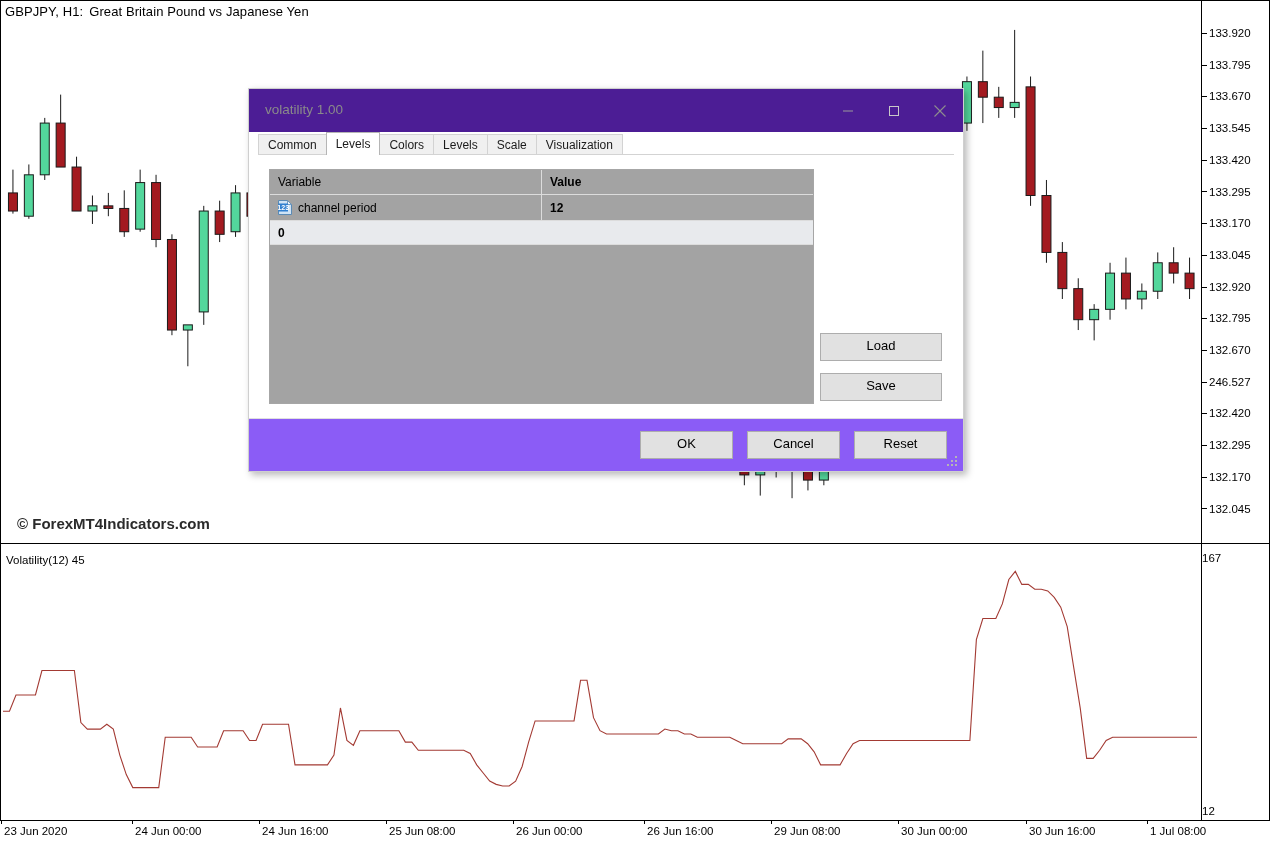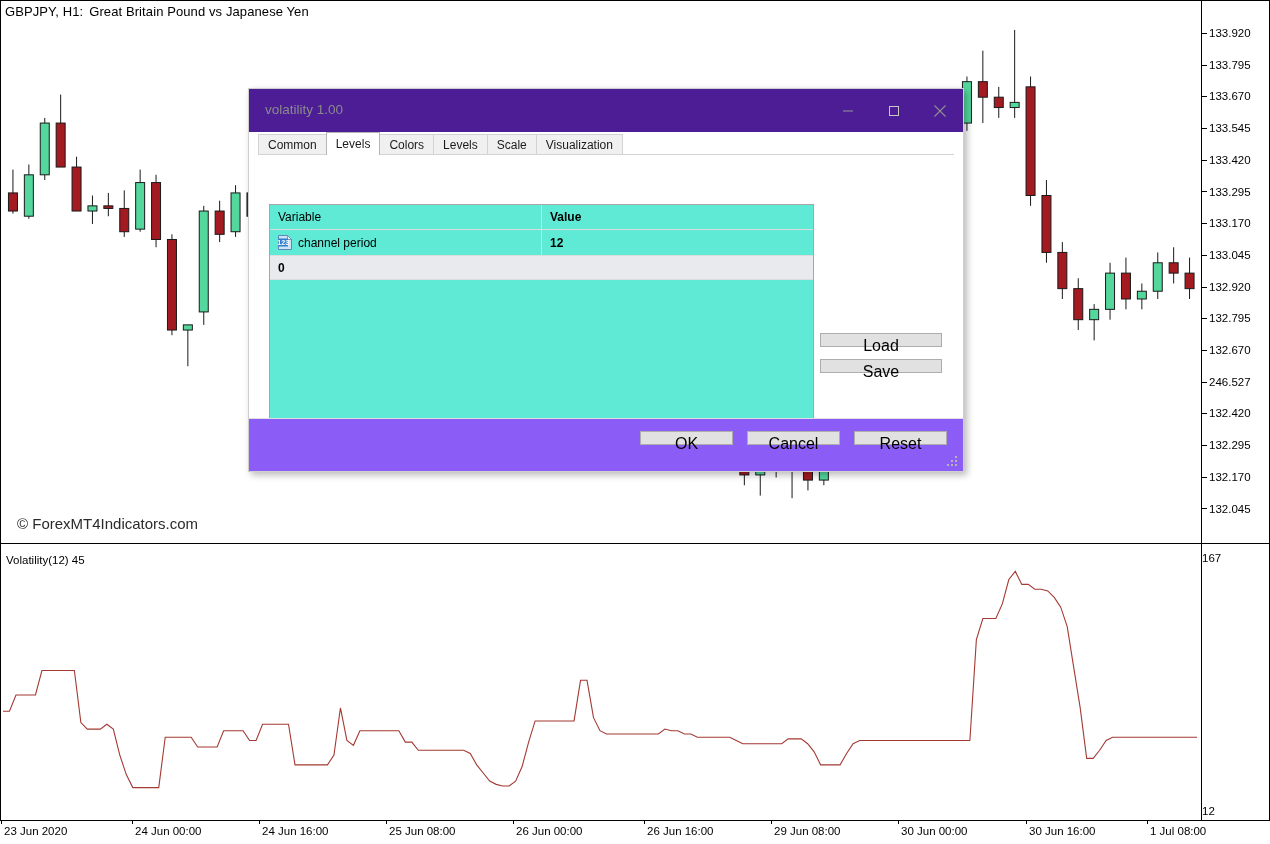--- a/index.html
+++ b/index.html
@@ -102,20 +102,21 @@
   }
 
   
   .watermark {
     position: absolute;
     left: 16px;
     top: 514px;
     font-size: 15px;
     color: #2b2b2b;
     white-space: nowrap;
+    font-weight: bold;
   }
 
   
   .ind-label {
     position: absolute;
     left: 5px;
     top: 10px;
     font-size: 11.5px;
     color: #000;
     white-space: nowrap;
@@ -244,24 +245,23 @@
   }
 
   
   .param-table {
     position: absolute;
     left: 11px;
     top: 14px;
     width: 545px;
     height: 235px;
     border: 1px solid #a6a6a6;
-    background: #5eead4;
+    background: #a3a3a3;
     box-sizing: border-box;
     overflow: hidden;
-    margin-top: 35px;
   }
   .pt-row {
     display: flex;
     height: 25px;
     align-items: center;
     box-sizing: border-box;
   }
   .pt-head {
     border-bottom: 1px solid #dcdcdc;
     height: 25px;
@@ -306,24 +306,24 @@
   
   .side-btns {
     position: absolute;
     right: 12px;
     top: 178px;
     width: 122px;
   }
   .btn {
     display: block;
     width: 122px;
-    height: 14px;
+    height: 28px;
     line-height: 24px;
     text-align: center;
-    font-size: 16px;
+    font-size: 13px;
     color: #000;
     background: #e1e1e1;
     border: 1px solid #adadad;
     box-sizing: border-box;
     cursor: default;
     margin-bottom: 12px;
     font-family: "Liberation Sans", sans-serif;
   }
 
   .footer-bar {

